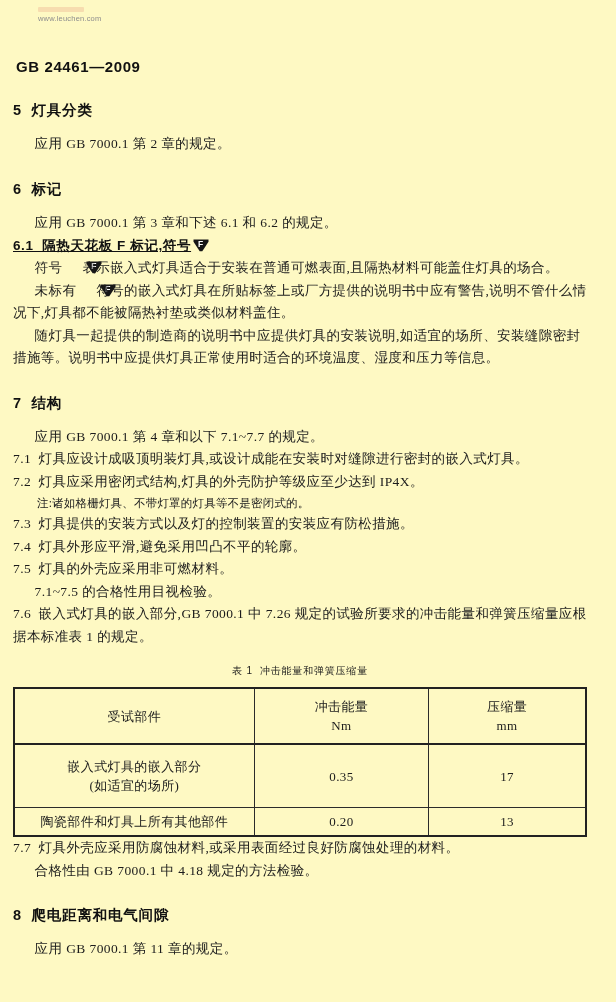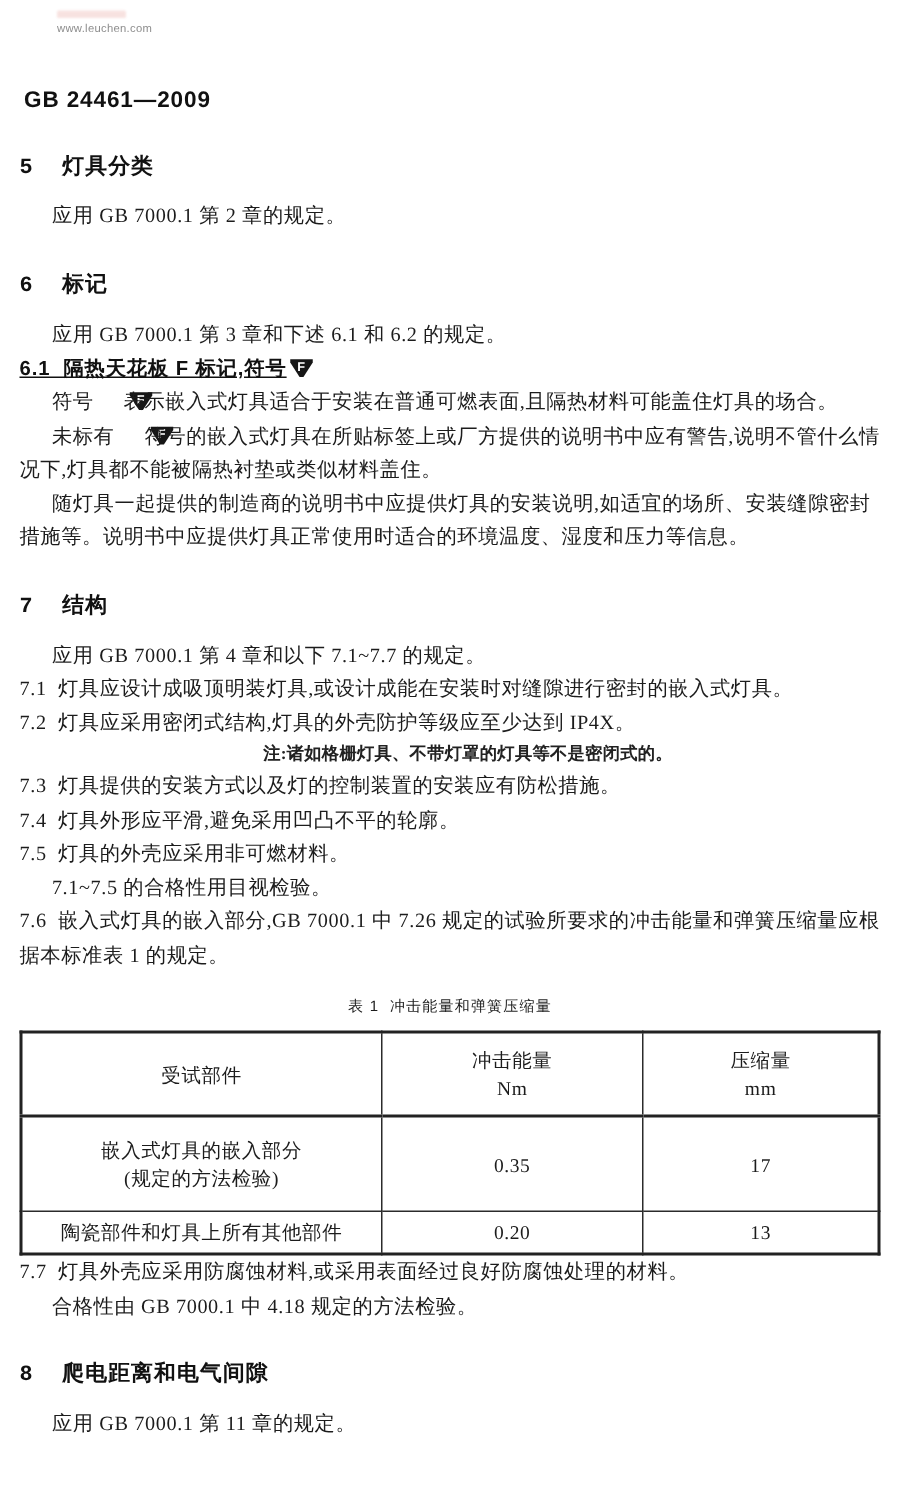--- a/index.html
+++ b/index.html
@@ -1,20 +1,20 @@
 <!DOCTYPE html>
 <html><head>
 <meta charset="utf-8">
 <style>
   html,body{margin:0;padding:0;background:#e8e8e8;}
   .page{
     position:relative;
     width:616px;height:1002px;
     margin:0 auto;
-    background:#ffffff;
+    background:#fef9c3;
     color:#1c1c1c;
     font-family:"Liberation Serif","DejaVu Serif",serif;
     font-size:13.5px;
     letter-spacing:.4px;
     overflow:hidden;
     box-sizing:border-box;
     padding:0 29px 0 13px;
   }
   .site-url{
     position:absolute;top:14px;left:38px;
@@ -25,34 +25,34 @@
     position:absolute;top:7px;left:38px;width:46px;height:5px;
     background:#d8655a;opacity:.18;border-radius:1px;filter:blur(.6px);
   }
   .doc-number{
     margin:58px 0 0 3px;
     font-family:"Liberation Sans","DejaVu Sans",sans-serif;
     font-weight:bold;font-size:15px;letter-spacing:.6px;color:#111;
   }
   #content{margin-top:26px;}
   .h1{
-    font-family:Liberation Mono, monospace;
+    font-family:Liberation Sans, sans-serif;
     font-weight:bold;font-size:14.5px;color:#111;
     margin:24px 0 13px 0;white-space:pre-wrap;letter-spacing:.8px;
   }
   .h2{
     font-family:"Liberation Sans","DejaVu Sans",sans-serif;
     font-weight:bold;font-size:13.5px;color:#111;
     line-height:23px;margin:0;white-space:pre-wrap;letter-spacing:.6px;text-decoration:underline;
   }
   .p{line-height:22.5px;margin:0;text-indent:1.6em;white-space:pre-wrap;}
   .item{line-height:22.5px;margin:0;white-space:pre-wrap;}
   .note{
     font-size:11.5px;line-height:20px;margin:0 0 0 24px;
-    color:#222;white-space:pre-wrap;font-weight:bold;letter-spacing:.2px;text-align:center;
+    color:#222;white-space:pre-wrap;font-weight:normal;letter-spacing:.2px;
   }
   .tbl-title{
     font-family:"Liberation Sans","DejaVu Sans",sans-serif;
     font-weight:normal;font-size:10px;text-align:center;
     margin:16px 0 9px 0;white-space:pre-wrap;letter-spacing:.8px;
   }
   table.std{
     width:574px;border-collapse:collapse;table-layout:fixed;
     margin:0 0 0 0;
   }
@@ -120,21 +120,21 @@
           <tr>
             <th><span>受试部件</span></th>
             <th><span>冲击能量</span><span class="unit">Nm</span></th>
             <th><span>压缩量</span><span class="unit">mm</span></th>
           </tr>
         </thead>
         <tbody>
           <tr>
             <td class="tall">
               <div>嵌入式灯具的嵌入部分</div>
-              <div>(规定的方法检验)</div>
+              <div>(如适宜的场所)</div>
             </td>
             <td>0.35</td>
             <td>17</td>
           </tr>
           <tr>
             <td>
               <div>陶瓷部件和灯具上所有其他部件</div>
             </td>
             <td>0.20</td>
             <td>13</td>

